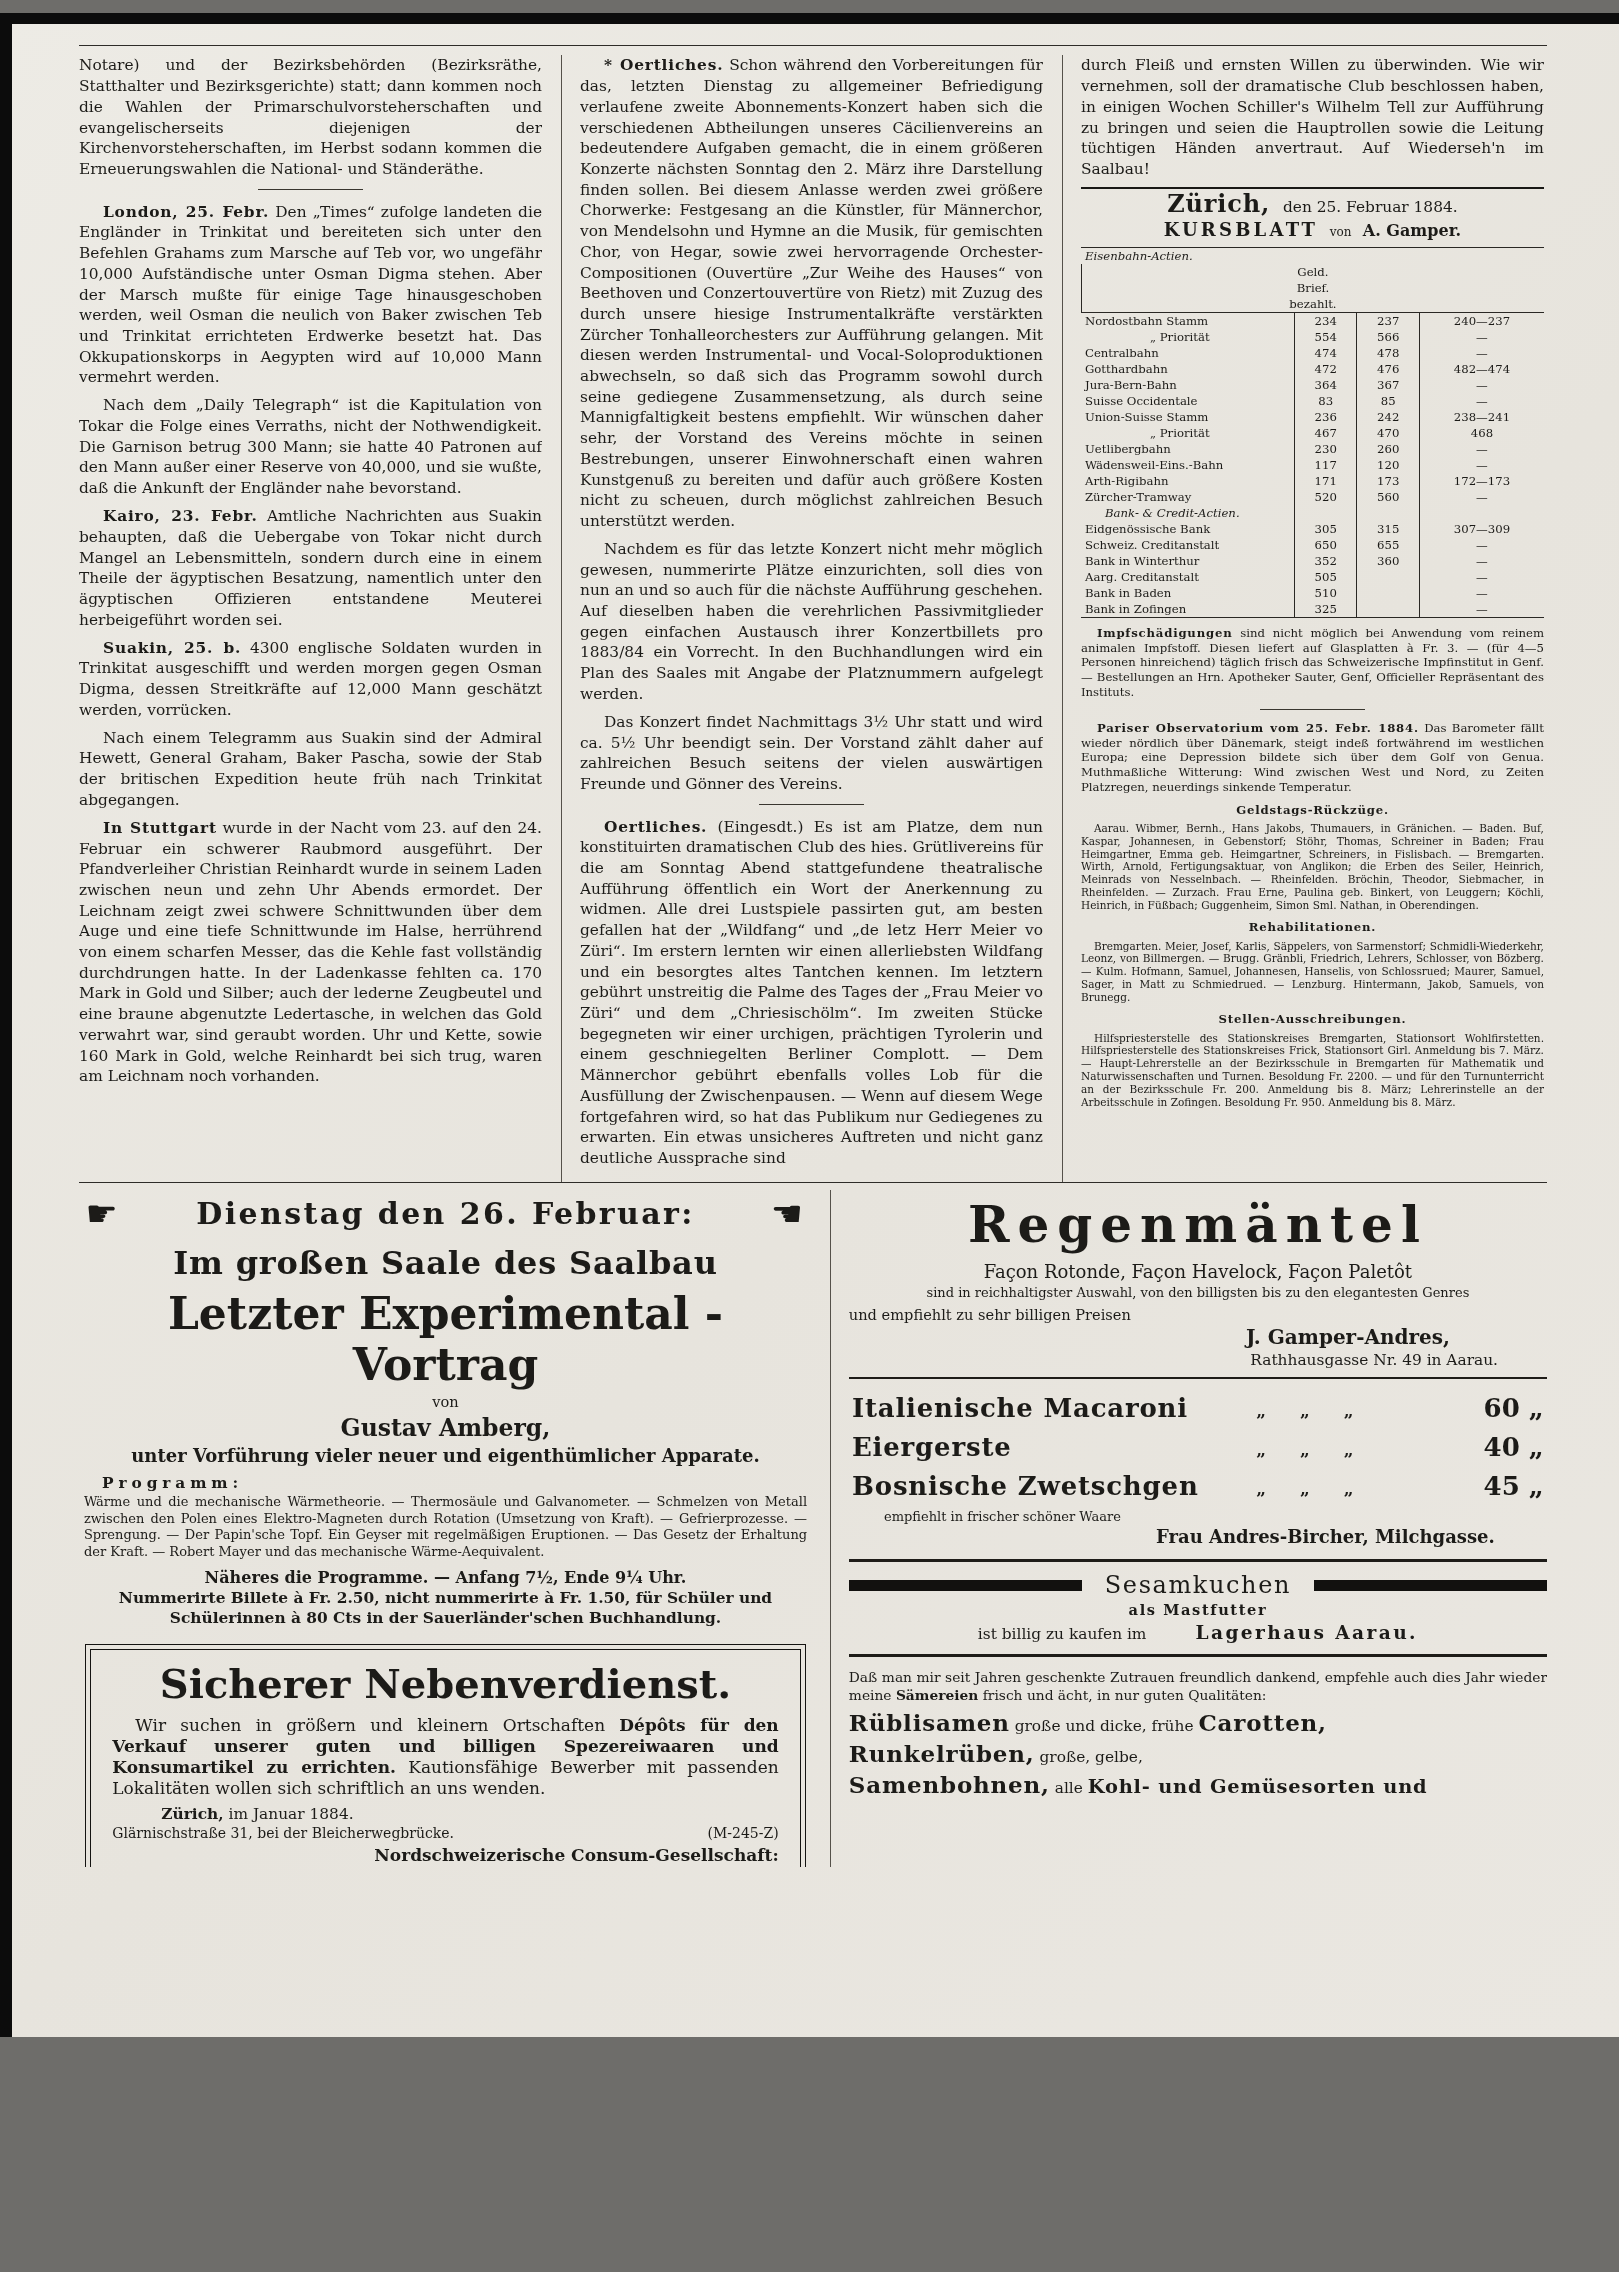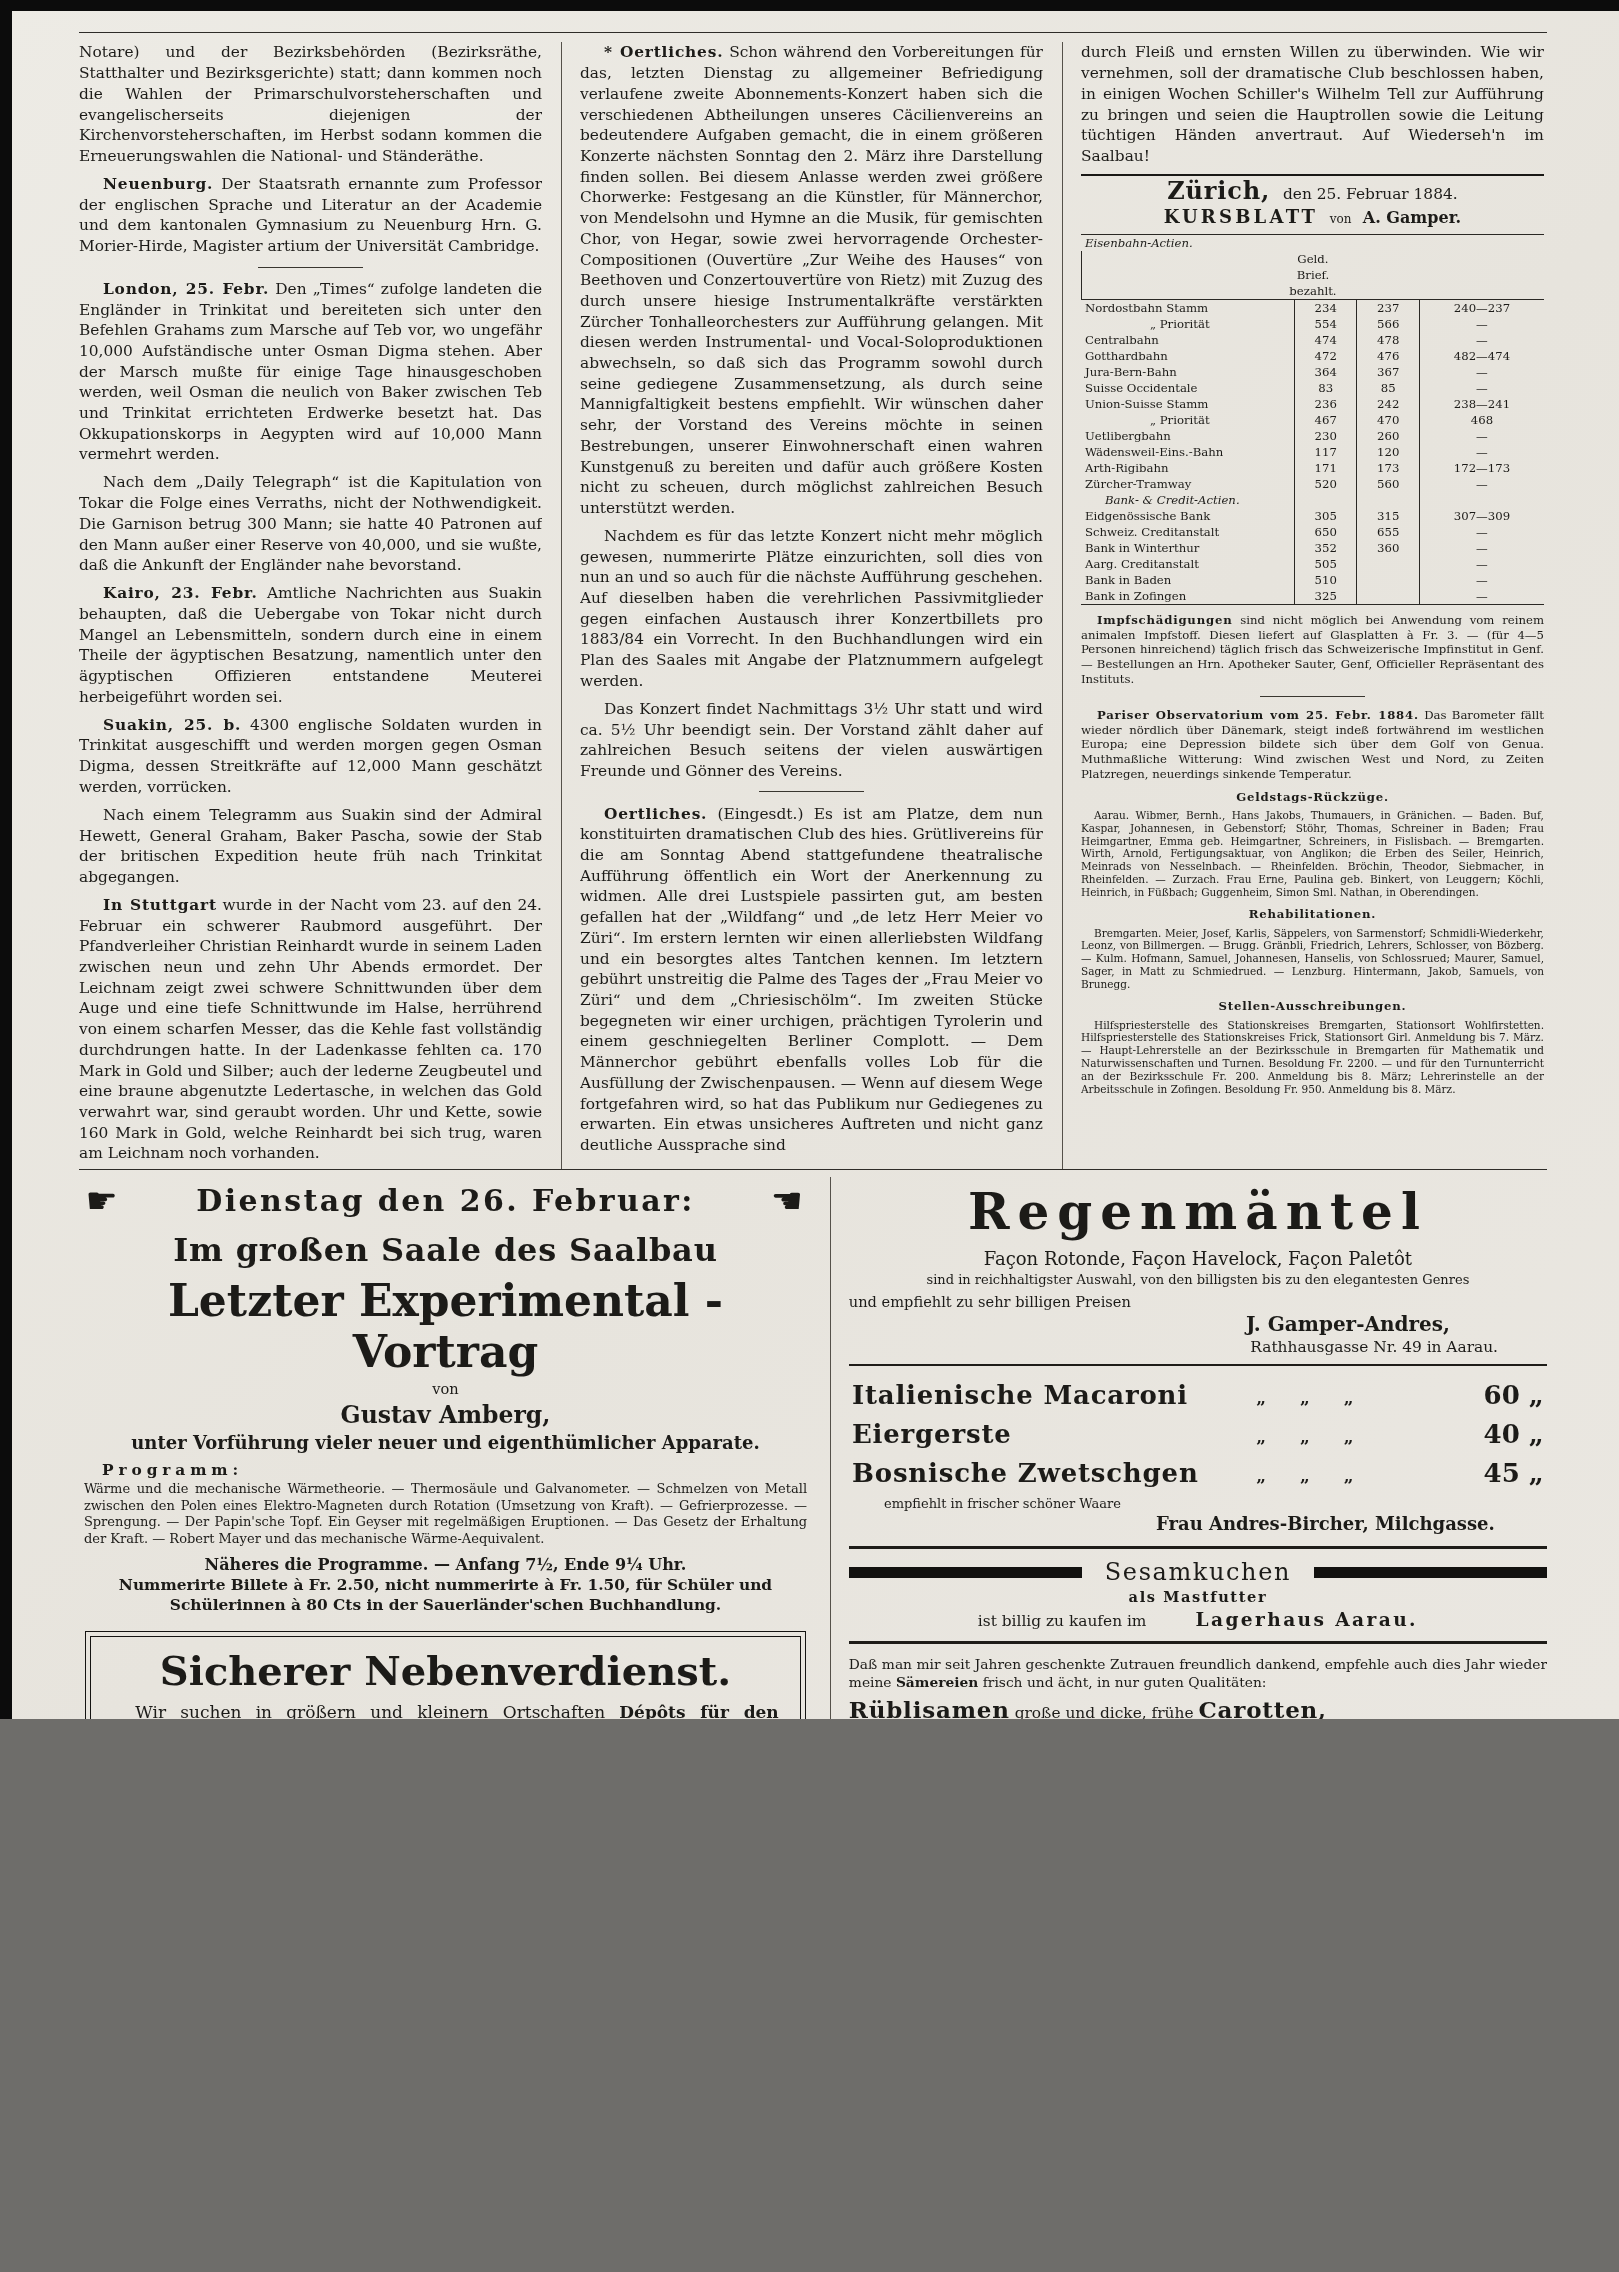--- a/index.html
+++ b/index.html
@@ -1,17 +1,17 @@
 <!DOCTYPE html>
 <html style="font-size:13px"><head>
 <meta charset="utf-8">
 <style>
   *{box-sizing:border-box;}
   body{margin:0;background:#6e6d6a;font-family:"DejaVu Serif",serif;}
-  .page{position:relative;width:1620px;height:1719px;margin:0 auto;overflow:hidden;
+  .page{position:relative;width:1620px;height:2024px;margin:13px auto;overflow:hidden;
         background:linear-gradient(135deg,#edebe5 0%,#e7e4dd 55%,#eae7e1 100%);color:#1c1b18;}
   .edge-top{position:absolute;top:0;left:0;width:100%;height:11.3px;background:#0c0c0c;}
   .edge-left{position:absolute;top:0;left:0;width:12px;height:100%;background:#0c0c0c;}
   .content{position:absolute;left:79px;top:32px;width:1468px;}
   .rule{height:0.8px;background:#2e2c28;}
   .rule-mid{height:2.4px;background:#1e1c18;margin:8px 0;}
   .rule-heavy{height:2.4px;background:#191815;margin-bottom:4.9px;}
 
   
   .news{display:flex;height:1127px;overflow:hidden;margin-top:9.7px;}
@@ -115,21 +115,20 @@
 
   <div class="content">
     <div class="rule"></div>
 
     <div class="news">
 
       <div class="col">
 
           <p class="blk noind"><span class="btxt">Notare) und der Bezirksbehörden (Bezirksräthe, Statthalter und Bezirksgerichte) statt; dann kommen noch die Wahlen der Primarschulvorsteherschaften und evangelischerseits diejenigen der Kirchenvorsteherschaften, im Herbst sodann kommen die Erneuerungswahlen die National- und Ständeräthe.</span></p>
 
-          <p class="blk"><b class="lead">Neuenburg.</b><span class="btxt"> Der Staatsrath ernannte zum Professor der englischen Sprache und Literatur an der Academie und dem kantonalen Gymnasium zu Neuenburg Hrn. G. Morier-Hirde, Magister artium der Universität Cambridge.</span></p>
 
           <p class="blk hr"></p>
 
           <p class="blk"><b class="lead">London, 25. Febr.</b><span class="btxt"> Den „Times“ zufolge landeten die Engländer in Trinkitat und bereiteten sich unter den Befehlen Grahams zum Marsche auf Teb vor, wo ungefähr 10,000 Aufständische unter Osman Digma stehen. Aber der Marsch mußte für einige Tage hinausgeschoben werden, weil Osman die neulich von Baker zwischen Teb und Trinkitat errichteten Erdwerke besetzt hat. Das Okkupationskorps in Aegypten wird auf 10,000 Mann vermehrt werden.</span></p>
 
           <p class="blk"><span class="btxt">Nach dem „Daily Telegraph“ ist die Kapitulation von Tokar die Folge eines Verraths, nicht der Nothwendigkeit. Die Garnison betrug 300 Mann; sie hatte 40 Patronen auf den Mann außer einer Reserve von 40,000, und sie wußte, daß die Ankunft der Engländer nahe bevorstand.</span></p>
 
           <p class="blk"><b class="lead">Kairo, 23. Febr.</b><span class="btxt"> Amtliche Nachrichten aus Suakin behaupten, daß die Uebergabe von Tokar nicht durch Mangel an Lebensmitteln, sondern durch eine in einem Theile der ägyptischen Besatzung, namentlich unter den ägyptischen Offizieren entstandene Meuterei herbeigeführt worden sei.</span></p>
 
           <p class="blk"><b class="lead">Suakin, 25. b.</b><span class="btxt"> 4300 englische Soldaten wurden in Trinkitat ausgeschifft und werden morgen gegen Osman Digma, dessen Streitkräfte auf 12,000 Mann geschätzt werden, vorrücken.</span></p>

